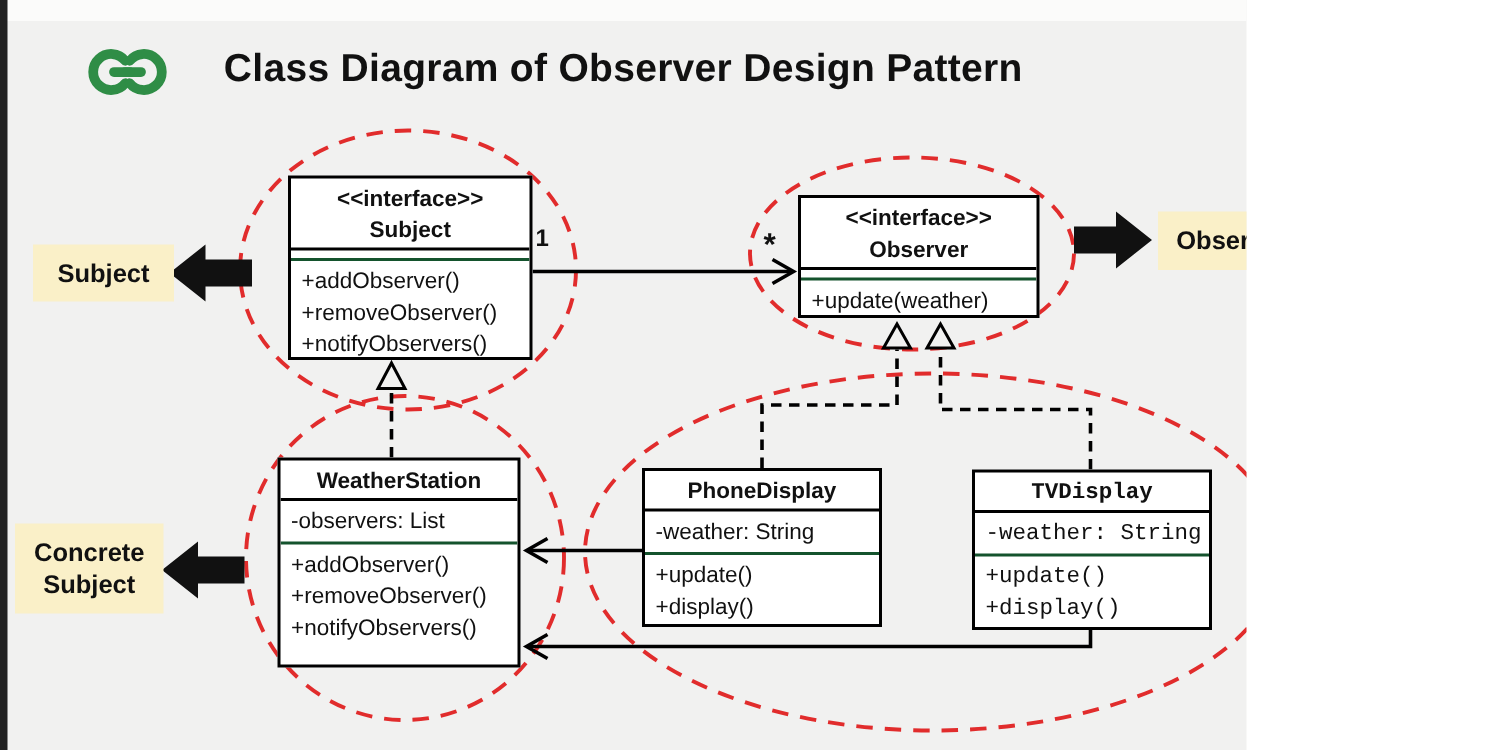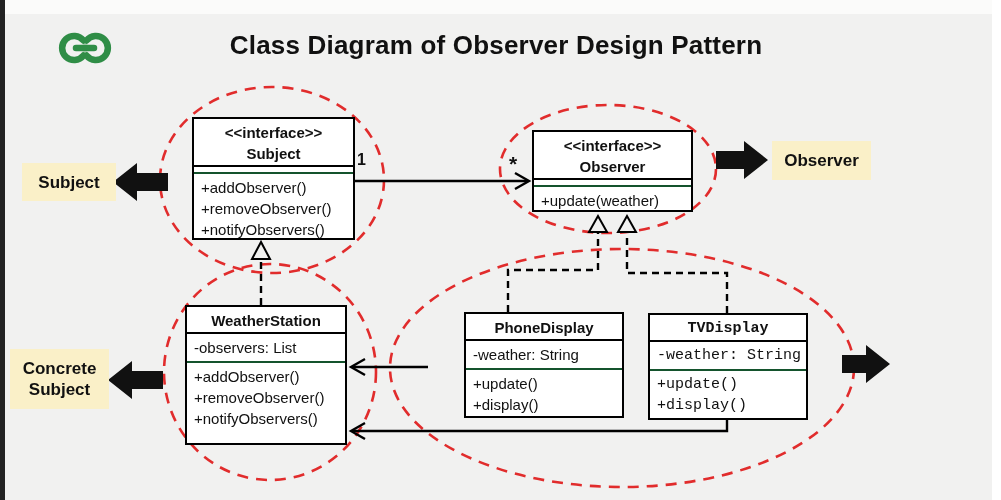--- a/index.html
+++ b/index.html
@@ -1,17 +1,17 @@
 <!DOCTYPE html>
 <html><head>
 <meta charset="utf-8">
 <style>
   html,body{margin:0;padding:0;}
   #stage{
-    position:relative; width:992px; height:500px;
+    position:relative; width:831px; height:500px;
     background:#f1f1f0; overflow:hidden;
     font-family:"Liberation Sans", sans-serif; color:#111;
   }
   .top-strip{position:absolute;left:0;top:0;width:100%;height:14px;background:#fbfbfa;z-index:0;}
   .left-edge{position:absolute;left:0;top:0;width:5px;height:100%;background:#222;z-index:6;}
   .title{
     position:absolute; left:0; top:30px; width:100%;
     text-align:center; font-size:26px; font-weight:bold; letter-spacing:0.2px; z-index:3;
   }
   .logo{position:absolute; left:52px; top:24px; z-index:3;}
@@ -26,21 +26,21 @@
   .cls .hdr div{font-size:15px; line-height:21px; white-space:nowrap;}
   .cls .hdr div:empty{display:none;}
   .compartment{ padding:3px 7px; }
   .compartment.with-sep{ border-bottom:2px solid #14532d; }
   .compartment.slim{ padding:0; height:5px; }
   .member{ font-size:15px; line-height:21px; white-space:nowrap; }
 
   #cls-subject       {left:192px; top:117px; width:163px; height:123px;}
   #cls-observer      {left:532px; top:130px; width:161px; height:82px;}
   #cls-weatherstation{left:185px; top:305px; width:162px; height:140px;}
-  #cls-phonedisplay  {left:428px; top:312px; width:160px; height:106px;margin-left:36px;}
+  #cls-phonedisplay  {left:428px; top:312px; width:160px; height:106px;}
   #cls-tvdisplay     {left:648px; top:313px; width:160px; height:107px;font-family:Liberation Mono, monospace;}
 
   
   .side-label{
     position:absolute; background:#faf0c8; color:#111; font-weight:bold;
     font-size:17px; line-height:21px; text-align:center; z-index:3;
     display:flex; align-items:center; justify-content:center; padding:2px 8px; box-sizing:border-box;
   }
   #lbl-subject          {left:22px;  top:163px; width:94px;  height:38px;}
   #lbl-observer         {left:772px; top:141px; width:99px;  height:39px;}

